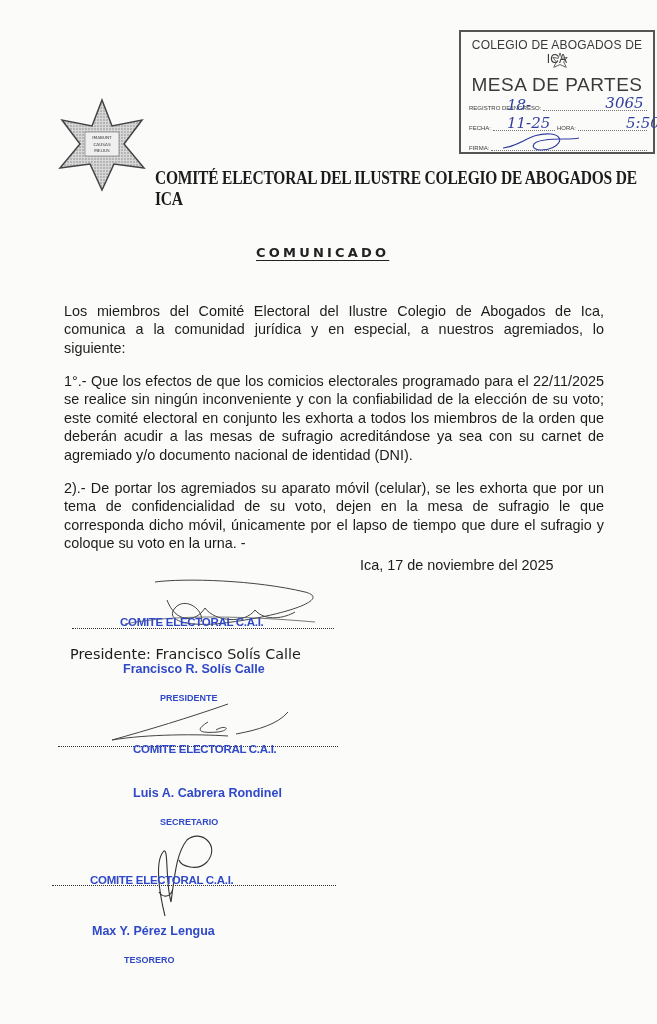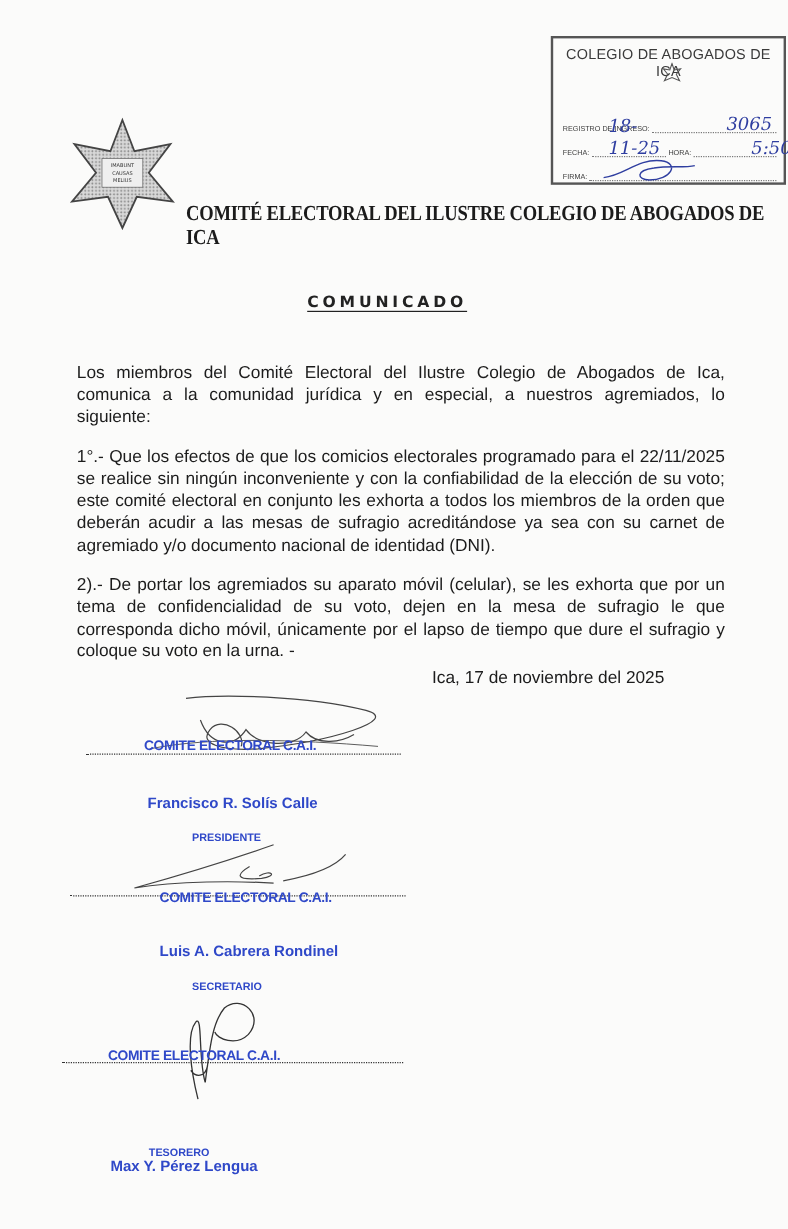--- a/index.html
+++ b/index.html
@@ -39,20 +39,21 @@
   svg.scribble { position:absolute; overflow:visible; }
 </style>
 </head>
 <body>
 
 <div class="abs stamp">
   <div class="stamp-title">COLEGIO DE ABOGADOS DE ICA</div>
   <svg class="stamp-star" viewBox="0 0 20 20">
     <polygon points="10,1 12,7 18,6 14,11 17,17 10,14 3,17 6,11 2,6 8,7" fill="none" stroke="#555" stroke-width="1"></polygon>
   </svg>
+  <div class="stamp-big">MESA DE PARTES</div>
   <div class="stamp-row" style="top:68px;">
     <span>REGISTRO DE INGRESO:</span>
     <span class="dots">
         <span class="hand" style="left:62px;">3065</span>
       </span>
   </div>
   <div class="stamp-row" style="top:88px;">
     <span>FECHA:</span>
     <span class="dots" style="flex:0 0 62px;">
         <span class="hand" style="left:14px;">18-11-25</span>
@@ -97,35 +98,36 @@
 
 <div class="abs para date-line" style="width:auto;">Ica, 17 de noviembre del 2025</div>
 
 <div class="abs" style="left:60px;top:576px;width:300px;height:120px;">
   <svg class="scribble" style="left:45px;top:2px;width:230px;height:50px;" viewBox="0 0 230 50">
     <path d="M50 4 C80 0 150 2 200 14 C230 22 170 40 110 46 C80 48 60 42 70 30 C80 18 100 32 96 44 M62 22 C70 44 90 46 100 30 C110 44 140 46 150 32 C160 44 180 40 190 34" fill="none" stroke="#444" stroke-width="1"></path>
     <path d="M20 46 C70 36 140 38 210 44" fill="none" stroke="#555" stroke-width="0.8"></path>
   </svg>
   <div class="abs sig-dots" style="left:12px;top:52px;width:262px;"></div>
   <div class="abs sig-stamp" style="left:60px;top:40px;">COMITE ELECTORAL C.A.I.</div>
+  <div class="abs sig-label" style="left:10px;top:70px;">Presidente: Francisco Solís Calle</div>
   <div class="abs sig-name-stamp" style="left:63px;top:86px;">Francisco R. Solís Calle</div>
   <div class="abs sig-role-stamp" style="left:100px;top:102px;">PRESIDENTE</div>
 </div>
 
 <div class="abs" style="left:58px;top:698px;width:300px;height:125px;">
   <svg class="scribble" style="left:50px;top:2px;width:190px;height:42px;" viewBox="0 0 190 42">
     <path d="M120 4 C80 18 40 30 4 40 C40 34 90 34 120 36 M100 22 C90 28 86 34 110 32 C124 30 118 24 108 30 M128 34 C150 30 170 24 180 12" fill="none" stroke="#444" stroke-width="1"></path>
   </svg>
   <div class="abs sig-dots" style="left:0px;top:48px;width:280px;"></div>
   <div class="abs sig-stamp" style="left:75px;top:45px;">COMITE ELECTORAL C.A.I.</div>
   <div class="abs sig-name-stamp" style="left:75px;top:88px;text-align:right;">Luis A. Cabrera Rondinel</div>
   <div class="abs sig-role-stamp" style="left:102px;top:104px;">SECRETARIO</div>
 </div>
 
 <div class="abs" style="left:40px;top:832px;width:300px;height:125px;">
   <svg class="scribble" style="left:95px;top:0px;width:90px;height:85px;" viewBox="0 0 90 85">
     <path d="M30 84 C24 60 20 30 28 20 C34 12 30 50 36 70 C40 40 42 20 52 8 C66 -4 86 14 72 30 C62 40 46 34 44 28 M24 60 C28 66 36 66 38 56" fill="none" stroke="#333" stroke-width="1.1"></path>
   </svg>
   <div class="abs sig-dots" style="left:12px;top:53px;width:284px;"></div>
   <div class="abs sig-stamp" style="left:50px;top:42px;">COMITE ELECTORAL C.A.I.</div>
-  <div class="abs sig-name-stamp" style="left:52px;top:92px;margin-top:41px;">Max Y. Pérez Lengua</div>
+  <div class="abs sig-name-stamp" style="left:52px;top:92px;">Max Y. Pérez Lengua</div>
   <div class="abs sig-role-stamp" style="left:84px;top:108px;">TESORERO</div>
 </div>
 
 </body></html>

